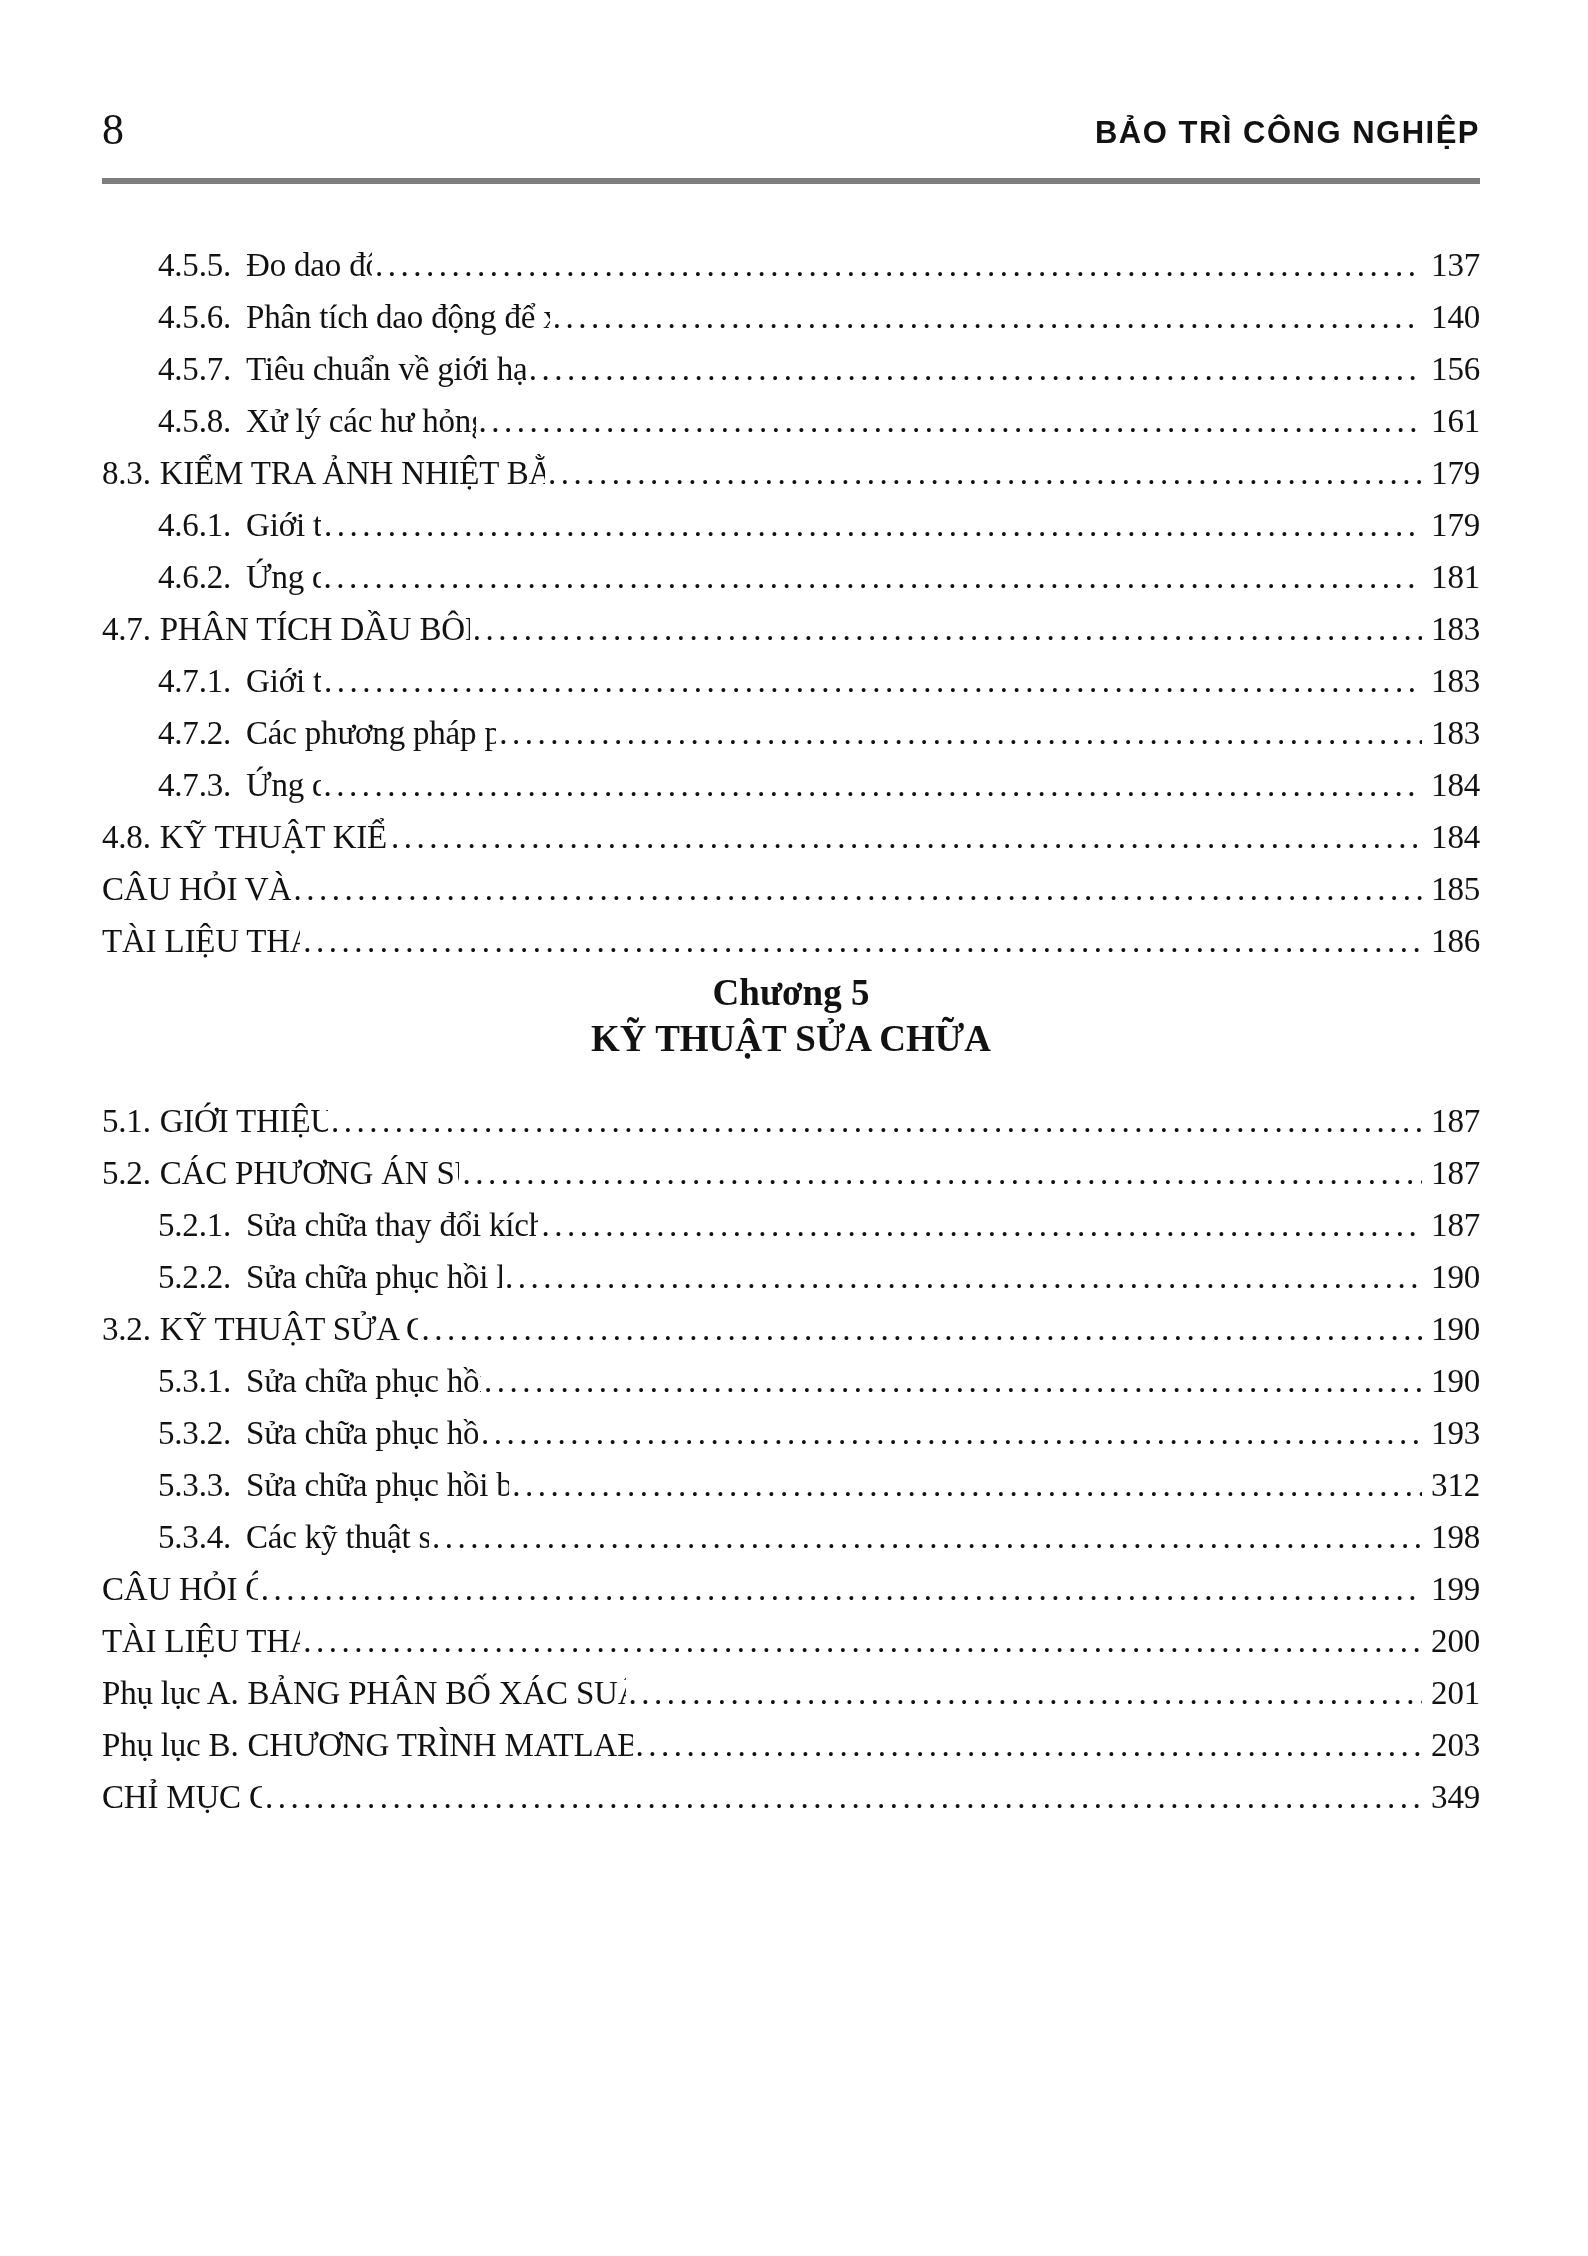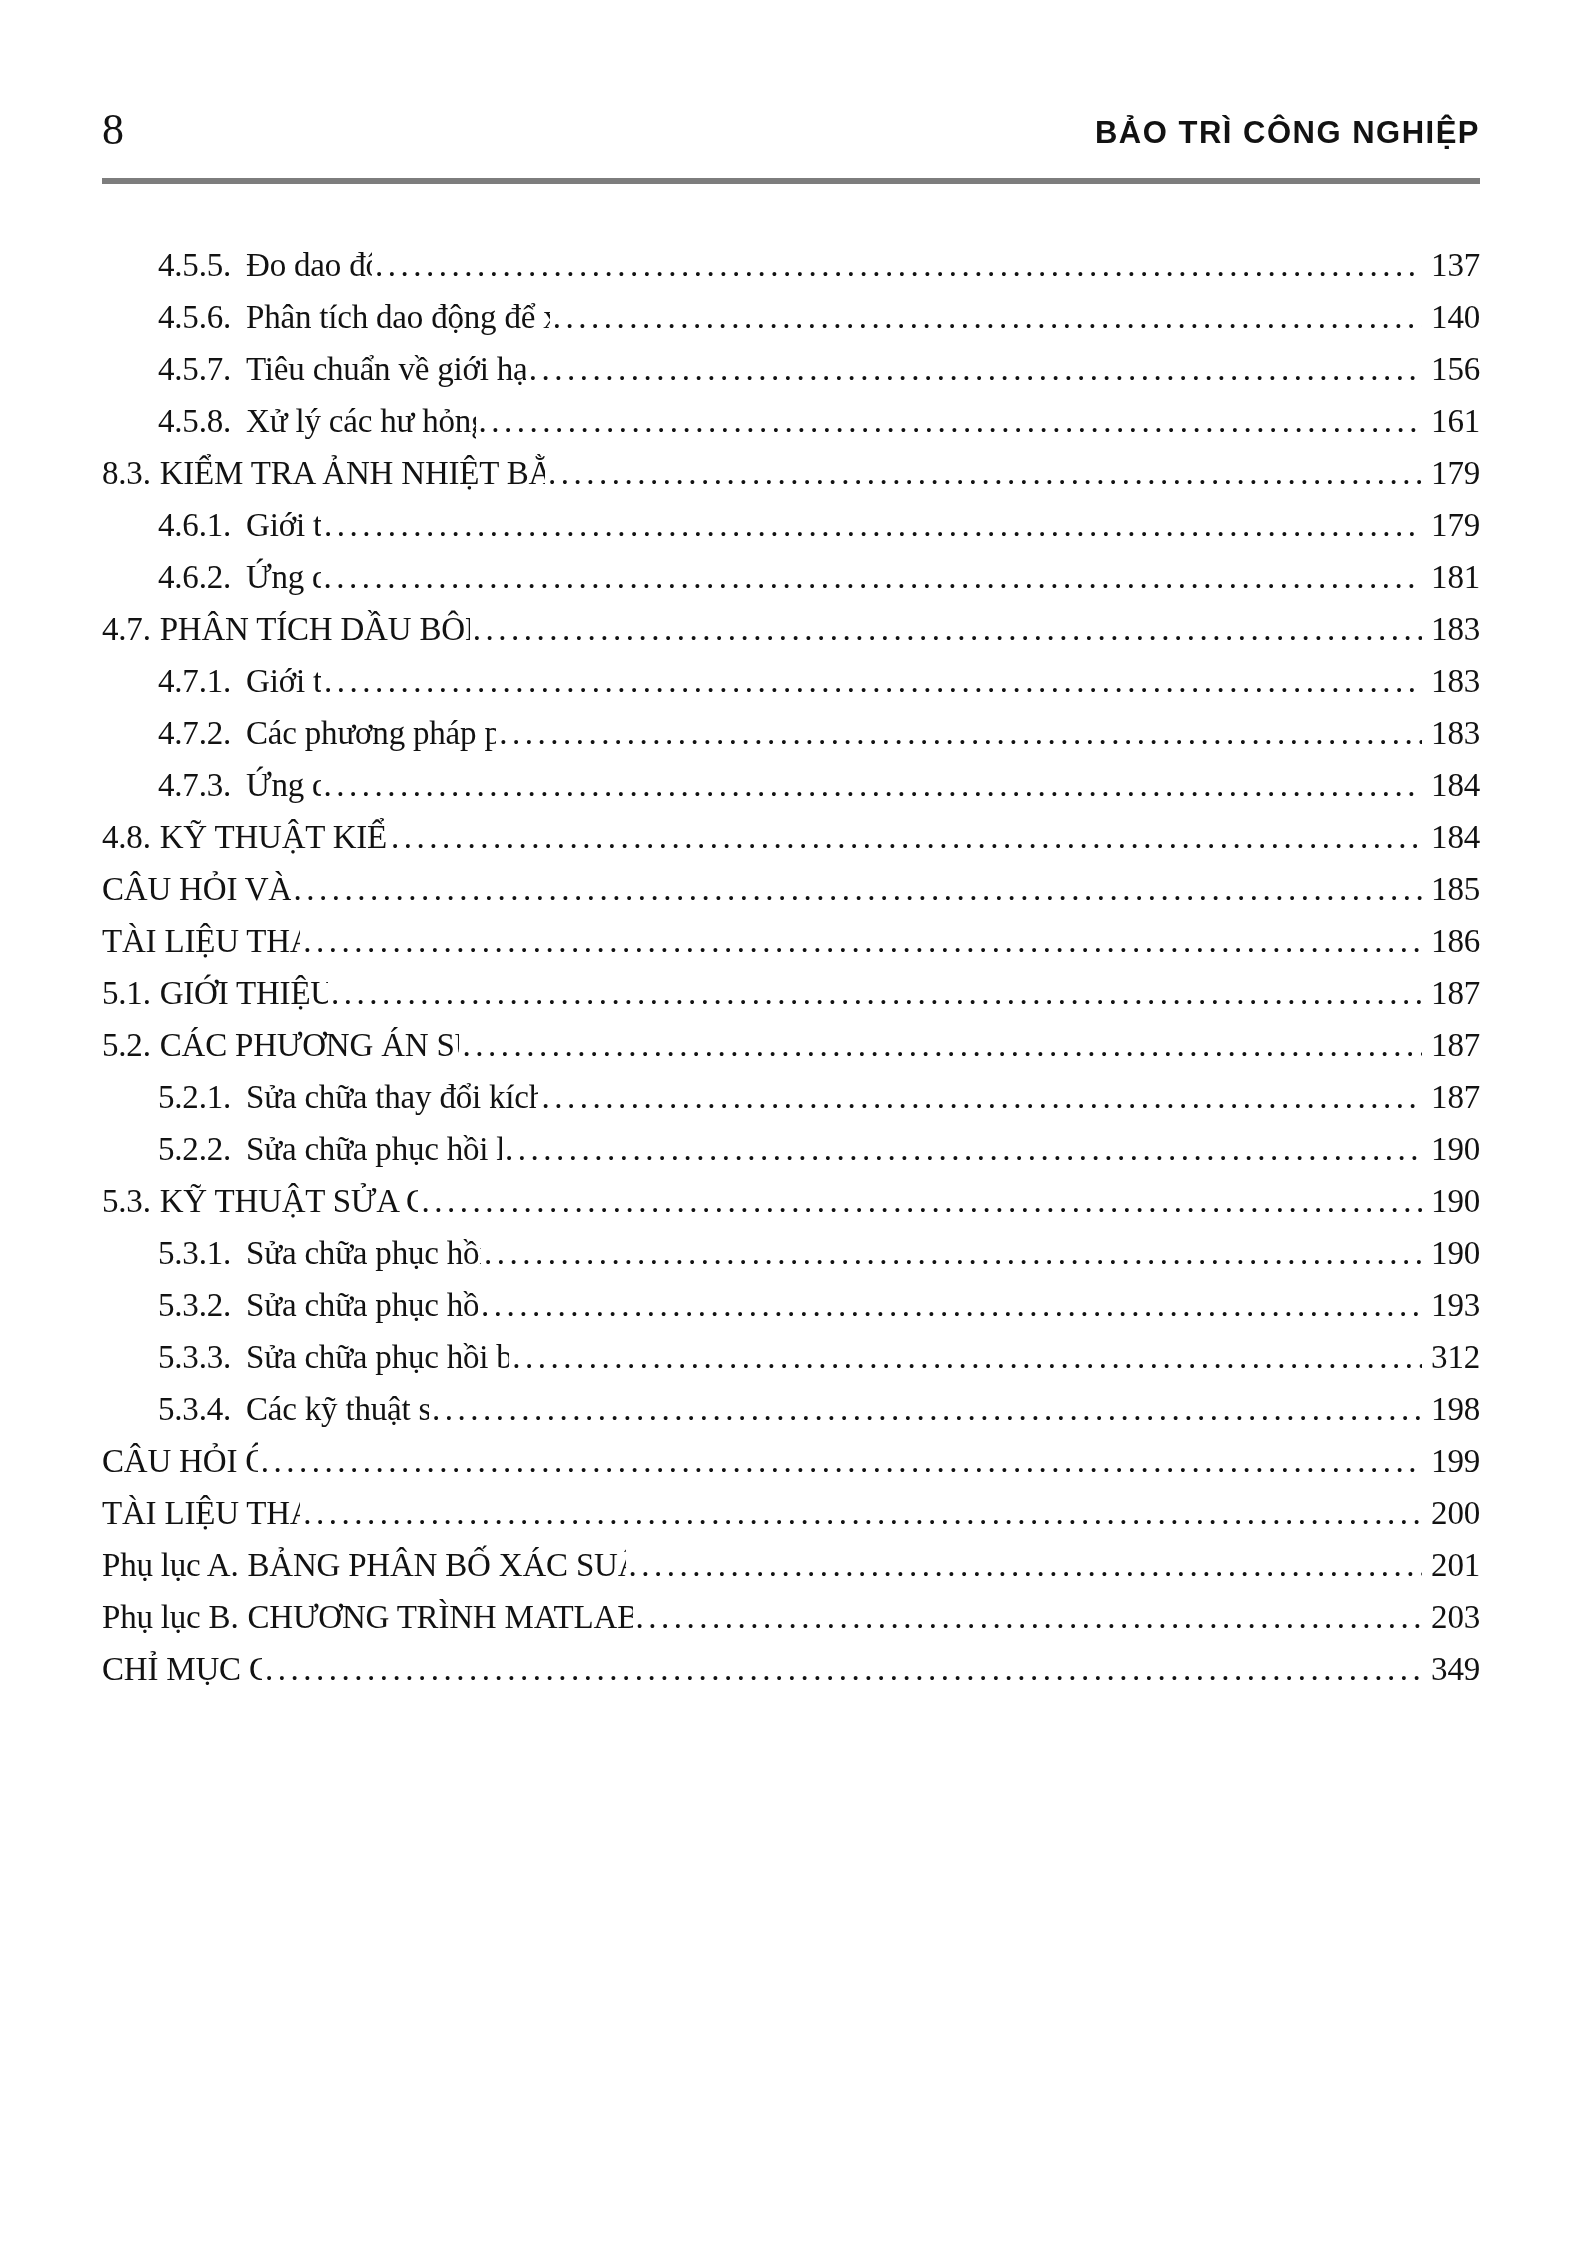--- a/index.html
+++ b/index.html
@@ -164,20 +164,24 @@
       <div class="entry lvl1">
         <span class="title">CÂU HỎI VÀ BÀI TẬP</span>
         <span class="dots"></span>
         <span class="pg">185</span>
       </div>
       <div class="entry lvl1">
         <span class="title">TÀI LIỆU THAM KHẢO</span>
         <span class="dots"></span>
         <span class="pg">186</span>
       </div>
+      <div class="sec-heading">
+        <div class="hline">Chương 5</div>
+        <div class="hline">KỸ THUẬT SỬA CHỮA</div>
+      </div>
       <div class="entry lvl1">
         <span class="num">5.1.</span>
         <span class="title">GIỚI THIỆU CHUNG</span>
         <span class="dots"></span>
         <span class="pg">187</span>
       </div>
       <div class="entry lvl1">
         <span class="num">5.2.</span>
         <span class="title">CÁC PHƯƠNG ÁN SỬA CHỮA PHỤC HỒI</span>
         <span class="dots"></span>
@@ -189,21 +193,21 @@
         <span class="dots"></span>
         <span class="pg">187</span>
       </div>
       <div class="entry lvl2">
         <span class="num">5.2.2.</span>
         <span class="title">Sửa chữa phục hồi lại kích thước ban đầu</span>
         <span class="dots"></span>
         <span class="pg">190</span>
       </div>
       <div class="entry lvl1">
-        <span class="num">5.3.</span>
+        <span class="num">3.2.</span>
         <span class="title">KỸ THUẬT SỬA CHỮA PHỤC HỒI</span>
         <span class="dots"></span>
         <span class="pg">190</span>
       </div>
       <div class="entry lvl2">
         <span class="num">5.3.1.</span>
         <span class="title">Sửa chữa phục hồi bằng hàn kim loại</span>
         <span class="dots"></span>
         <span class="pg">190</span>
       </div>

